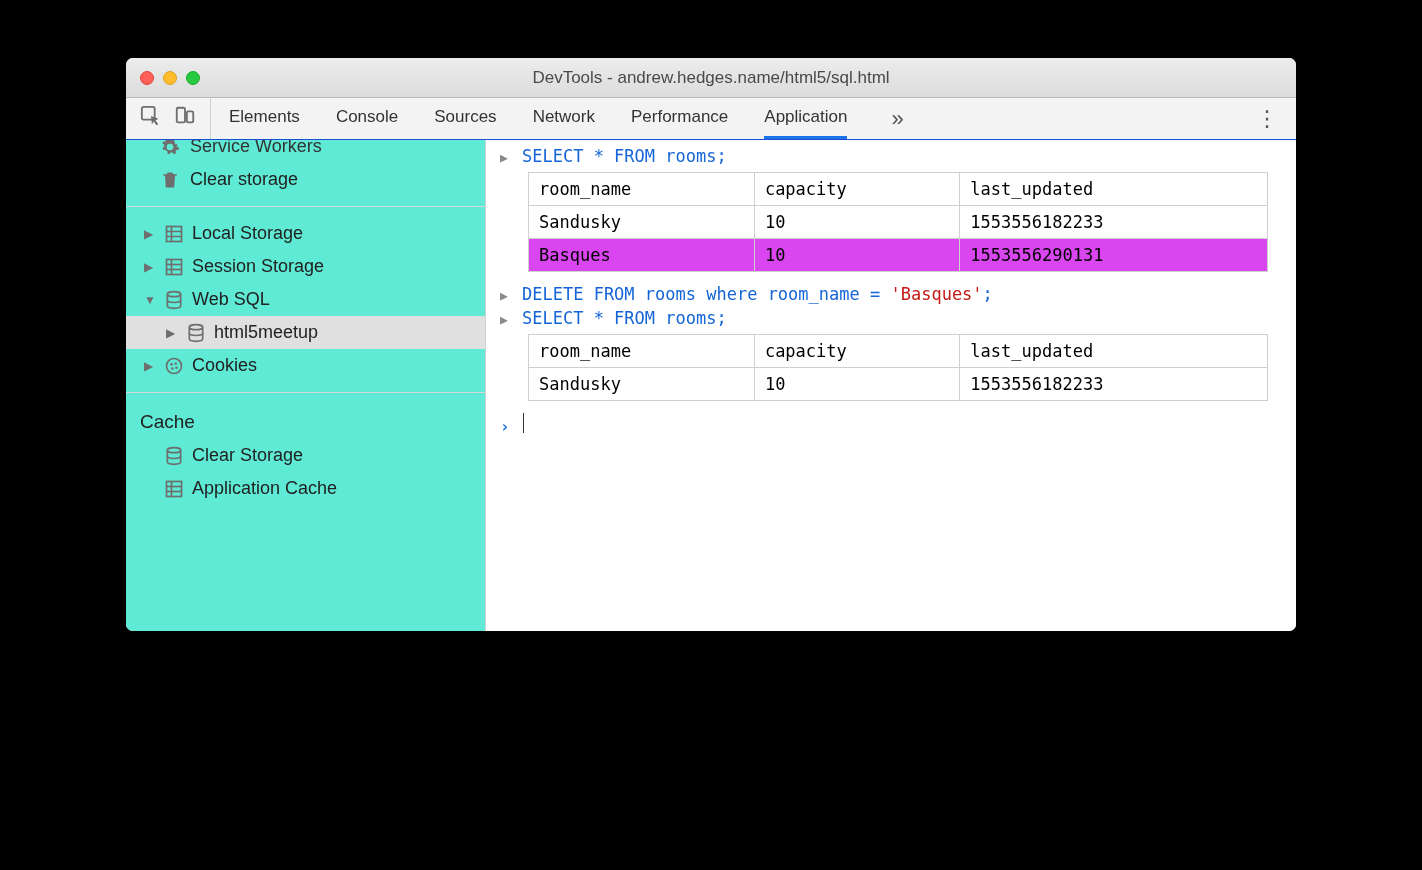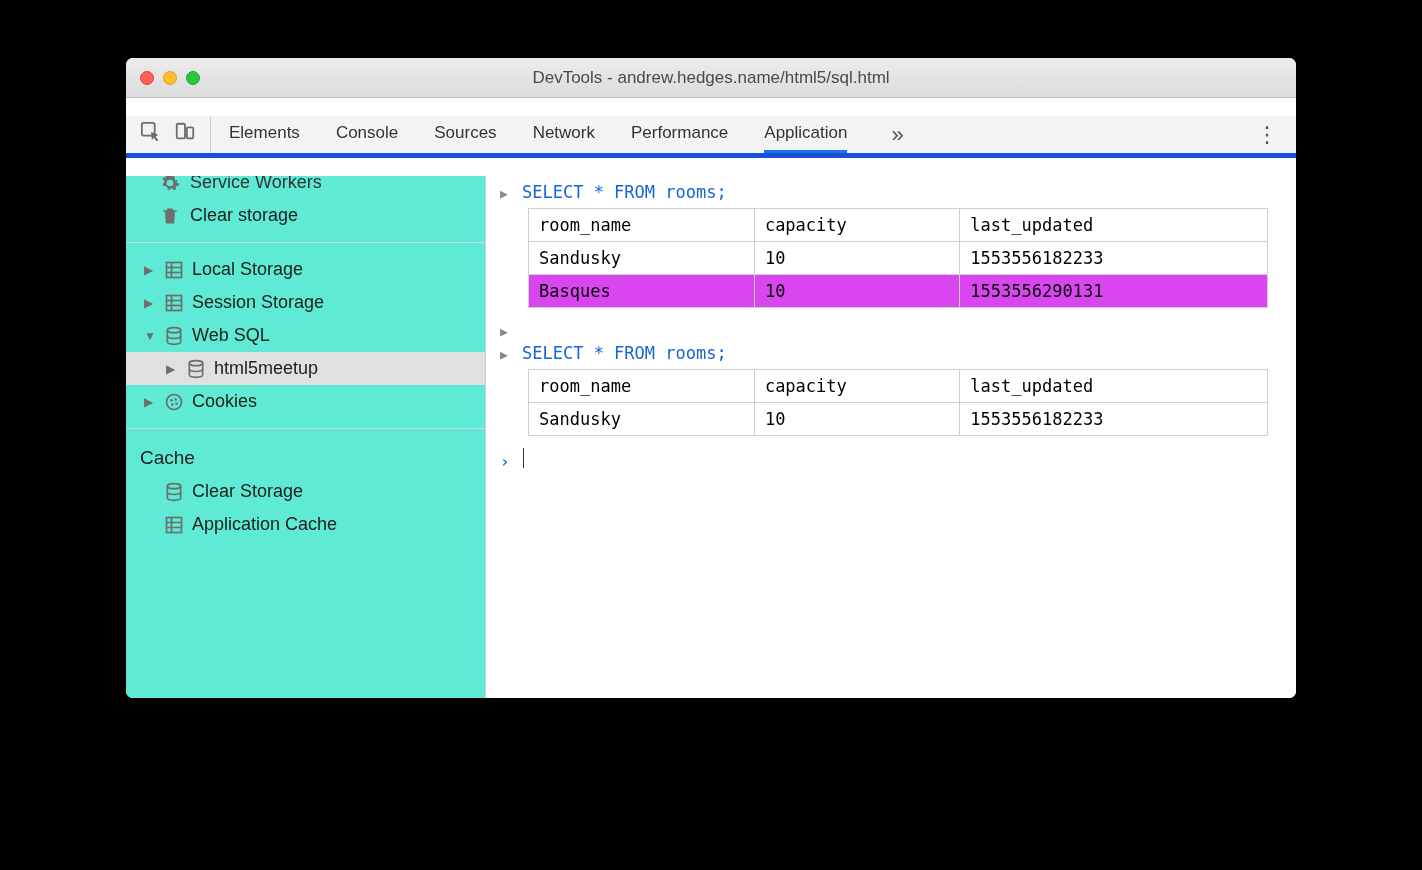--- a/index.html
+++ b/index.html
@@ -8,28 +8,27 @@
     font-family: -apple-system, BlinkMacSystemFont, "Segoe UI", Helvetica, Arial, sans-serif;
     width: 1422px;
     height: 870px;
     display: flex;
     align-items: flex-start;
     justify-content: center;
     padding-top: 58px;
   }
   .window {
     width: 1170px;
-    height: 640px;
+    height: 573px;
     background: #fff;
     border-radius: 7px;
     box-shadow: 0 20px 70px rgba(0,0,0,0.5);
     overflow: hidden;
     display: flex;
     flex-direction: column;
-    gap: 18px;
   }
   .titlebar {
     height: 40px;
     background: linear-gradient(#ececec, #dcdcdc);
     border-bottom: 1px solid #b9b9b9;
     display: flex;
     align-items: center;
     padding: 0 14px;
     position: relative;
   }
@@ -44,21 +43,21 @@
   .title {
     position: absolute;
     left: 0; right: 0;
     text-align: center;
     font-size: 17px;
     color: #4a4a4a;
     pointer-events: none;
   }
   .toolbar {
     height: 42px;
-    border-bottom: 5px solid #1d4ed8;
+    border-bottom: 1px solid #1d4ed8;
     display: flex;
     align-items: center;
     background: #f3f3f3;
     font-size: 17px;
     color: #333;
   }
   .toolbar-left {
     display: flex;
     align-items: center;
     gap: 12px;
@@ -376,20 +375,23 @@
         <tr class="alt">
           <td>Basques</td>
           <td>10</td>
           <td>1553556290131</td>
         </tr>
       </tbody>
         </table>
 
       <div class="row">
         <span class="prompt-arrow">▶</span>
+        <span>
+          <span class="query">DELETE FROM rooms where room_name = </span><span class="q-str">'Basques'</span><span class="query">;</span>
+        </span>
       </div>
 
       <div class="row">
         <span class="prompt-arrow">▶</span>
         <span class="query">SELECT * FROM rooms;</span>
       </div>
 
       <table class="result-table">
         <tbody>
             <tr>

